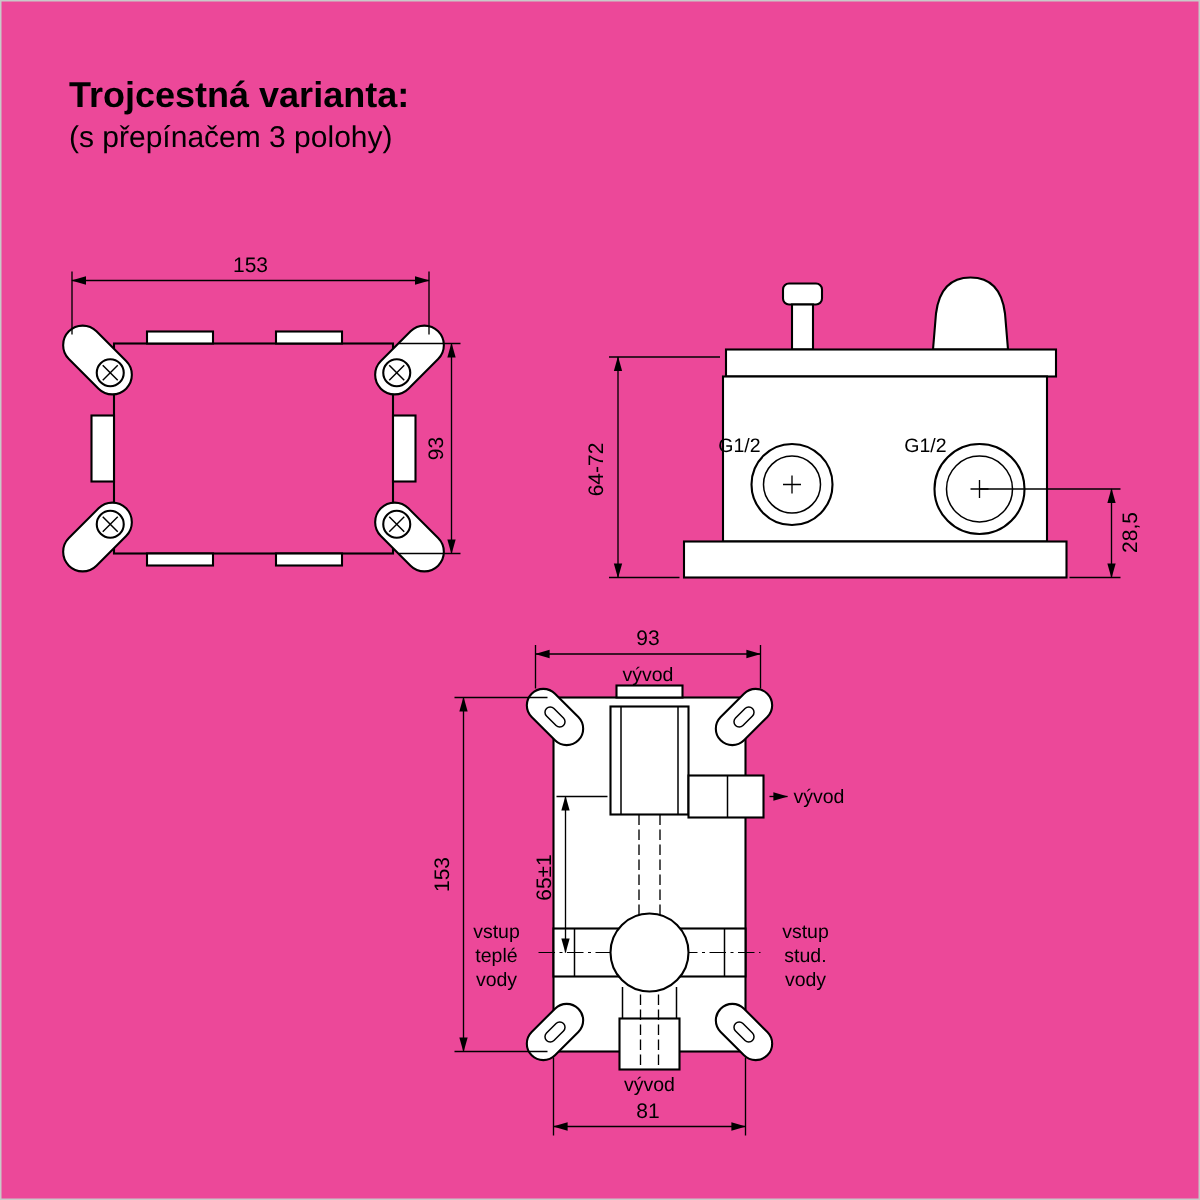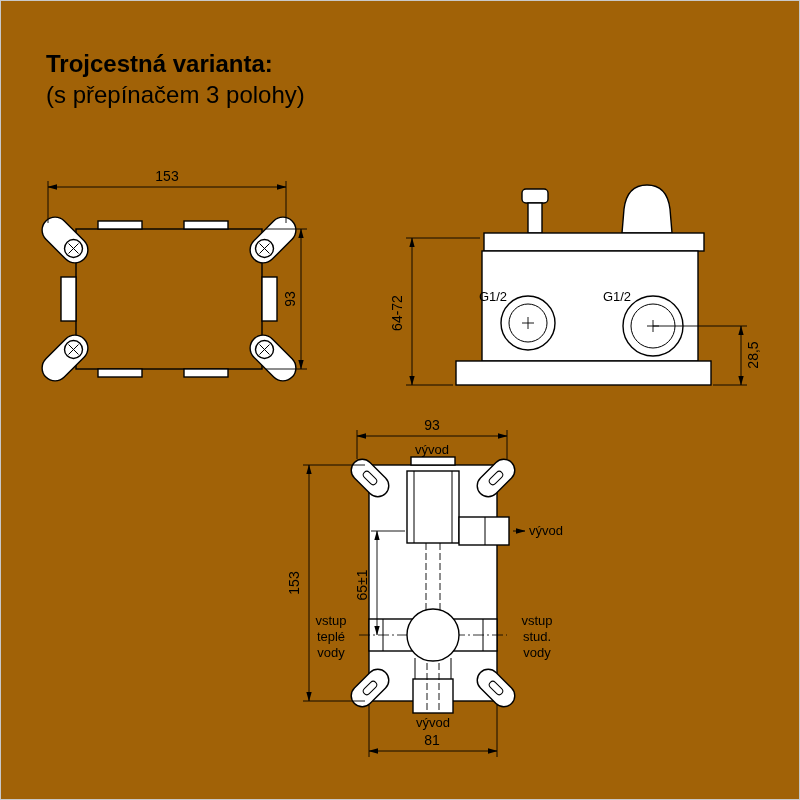--- a/index.html
+++ b/index.html
@@ -1,23 +1,23 @@
 <!DOCTYPE html>
 <html><head>
 <meta charset="utf-8">
 <style>
   html,body{margin:0;padding:0;background:#ffffff;}
   .canvas{
     position:relative;width:798px;height:798px;
-    border:1px solid #c9c9c9;background:#a16207;overflow:hidden;
+    border:1px solid #c9c9c9;background:#ec4899;overflow:hidden;
     font-family:"Liberation Sans","DejaVu Sans",sans-serif;color:#000;
   }
   .title-block{position:absolute;left:45px;top:48px;}
   .title-block h1{margin:0;font-size:24px;font-weight:bold;line-height:1.25;}
-  .title-block .subtitle{font-size:24px;line-height:1.35;}
+  .title-block .subtitle{font-size:20px;line-height:1.35;}
   svg{position:absolute;left:0;top:0;}
   svg text{fill:#000;font-family:"Liberation Sans","DejaVu Sans",sans-serif;}
   .t14{font-size:14px;}
   .t13{font-size:13px;}
   .obj{fill:none;stroke:#000;stroke-width:1.4;}
   .objw{fill:#ffffff;stroke:#000;stroke-width:1.4;}
   .obj2{fill:none;stroke:#000;stroke-width:1;}
   .thin{fill:none;stroke:#000;stroke-width:0.9;}
   .dash{fill:none;stroke:#000;stroke-width:0.9;stroke-dasharray:7 3;}
   .dashdot{fill:none;stroke:#000;stroke-width:0.8;stroke-dasharray:11 3 2 3;}

